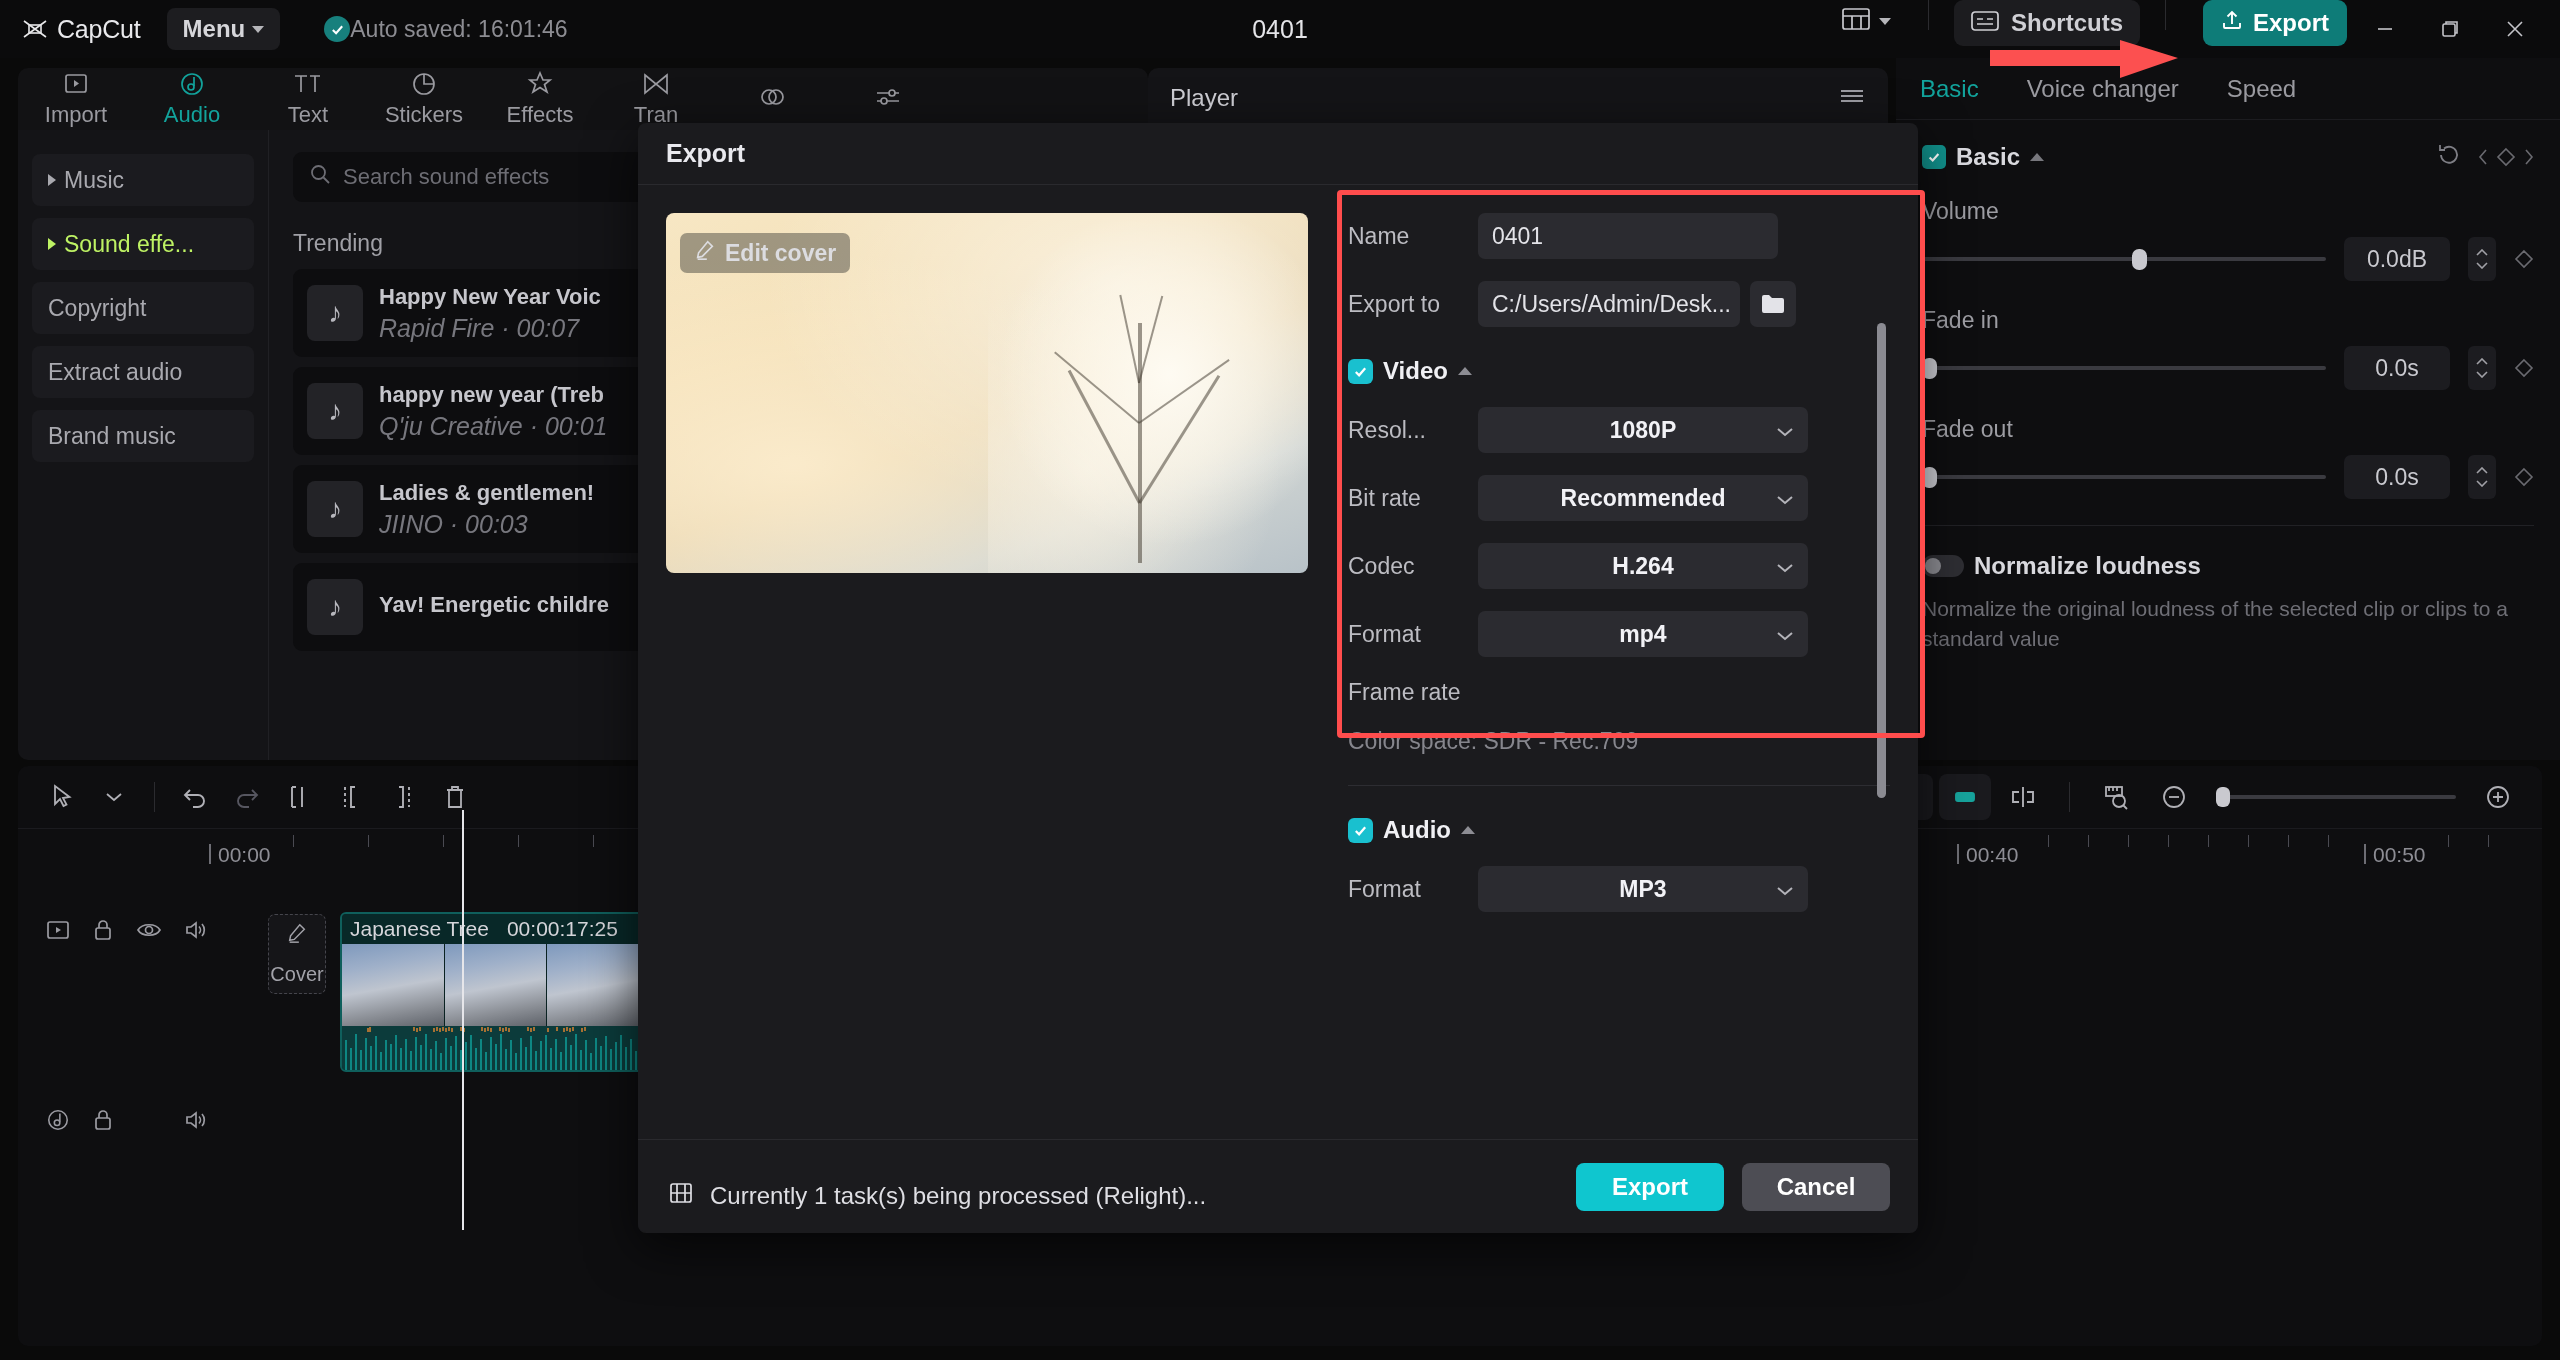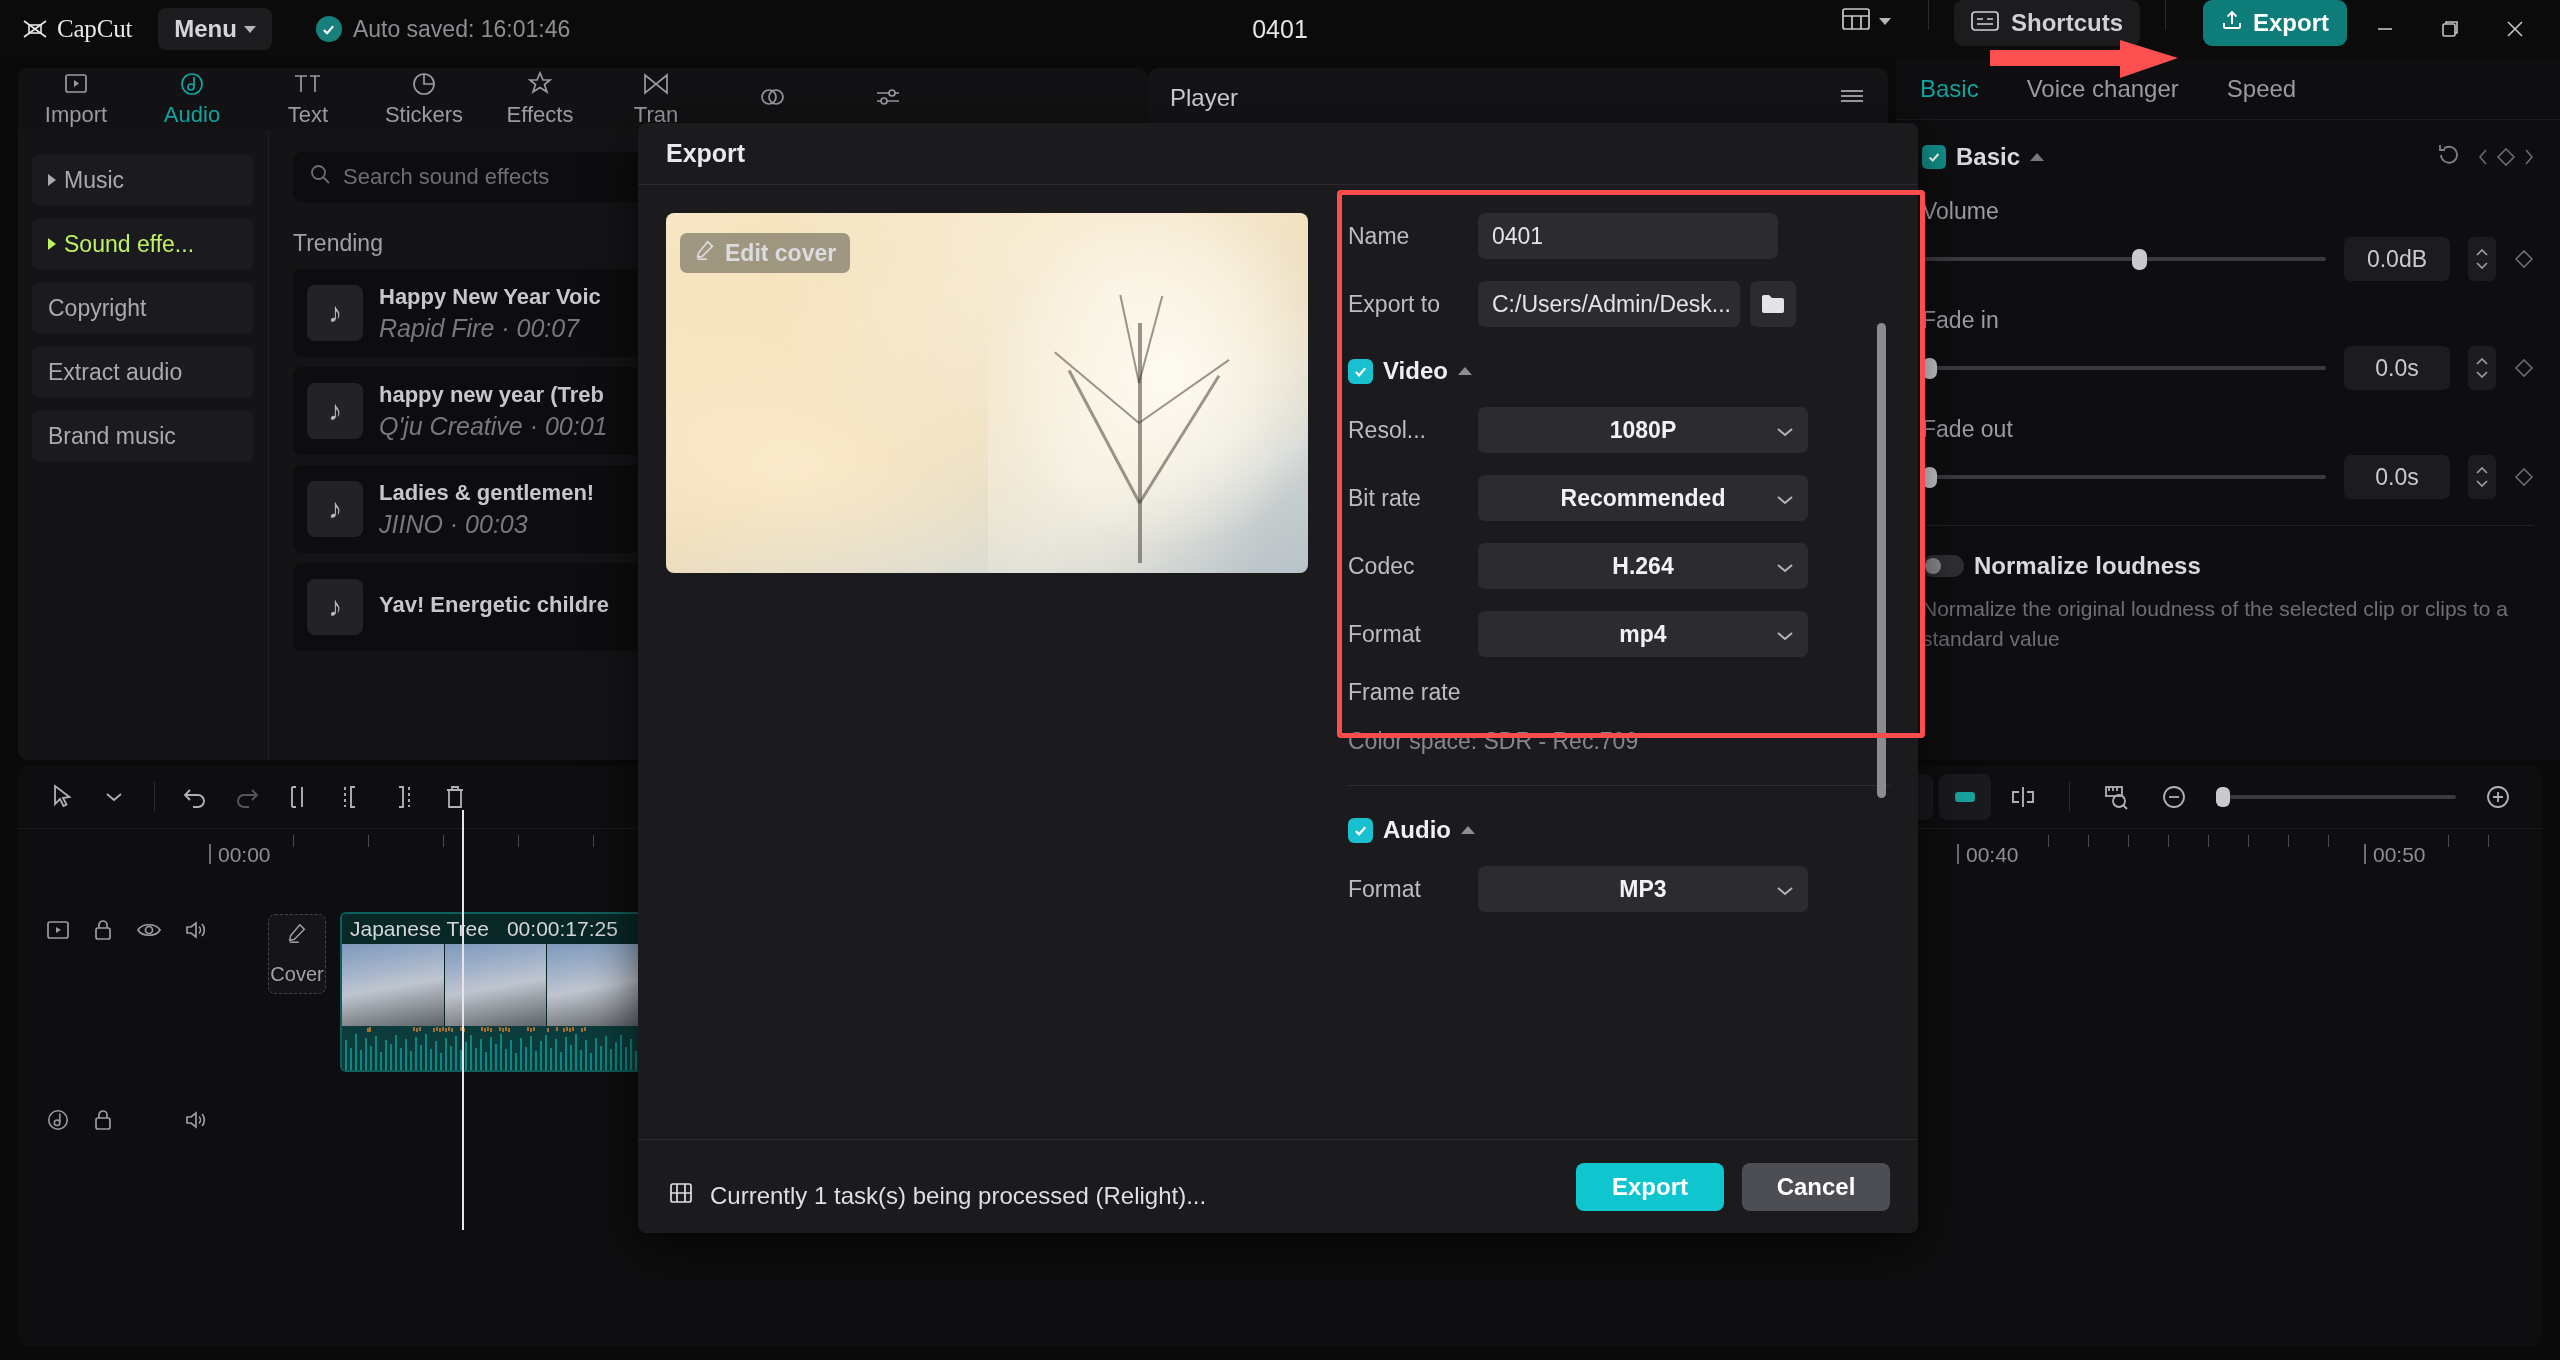--- a/index.html
+++ b/index.html
@@ -11,28 +11,28 @@
   }
   .app { position: relative; width: 2560px; height: 1360px; background: #0a0a0a; }
 
   
   .titlebar {
     position: absolute; top: 0; left: 0; width: 2560px; height: 58px;
     background: #0b0b0c; display: flex; align-items: center;
   }
   .logo-wrap { display: flex; align-items: center; gap: 9px; margin-left: 22px; }
   .logo-mark { width: 26px; height: 20px; color: #e8e8ea; }
-  .logo-text { font-size: 25px; color: #e9e9ec; letter-spacing: -.2px; font-family: Liberation Serif, serif; }
+  .logo-text { font-size: 25px; color: #e9e9ec; letter-spacing: -.2px; }
   .menu-btn {
     margin-left: 26px; height: 42px; padding: 0 16px; border-radius: 8px;
     background: #1d1d20; color: #d6d6da; font-size: 24px; font-weight: bold;
     display: flex; align-items: center; gap: 7px;
   }
   .caret-dn { width: 0; height: 0; border-left: 6px solid transparent; border-right: 6px solid transparent; border-top: 7px solid #b6b6ba; }
-  .autosave { margin-left: 44px; display: flex; align-items: center; gap: 11px; }
+  .autosave { margin-left: 44px; display: flex; align-items: center; gap: 0; }
   .check-pill { width: 26px; height: 26px; border-radius: 50%; background: #17807d; display: flex; align-items: center; justify-content: center; }
   .check-pill svg { width: 15px; height: 15px; }
   .autosave-text { font-size: 23px; color: #8d8d93; }
   .proj-title { position: absolute; left: 0; right: 0; text-align: center; font-size: 25px; color: #e4e4e8; pointer-events: none; }
   .tb-right { margin-left: auto; display: flex; align-items: flex-start; gap: 11px; padding-right: 18px; }
   .layout-btn { display: flex; align-items: center; gap: 9px; padding: 8px 12px; color: #c9c9ce; }
   .divider-v { width: 1px; height: 30px; background: #2b2b2f; margin: 0 14px; }
   .shortcuts-btn {
     display: flex; align-items: center; gap: 12px; height: 46px; padding: 0 17px;
     border-radius: 9px; background: #1c1c1f; color: #cfcfd4; font-size: 24px; font-weight: bold;

